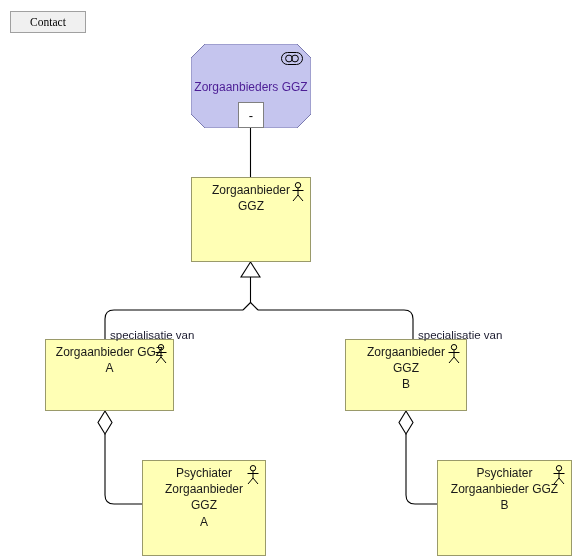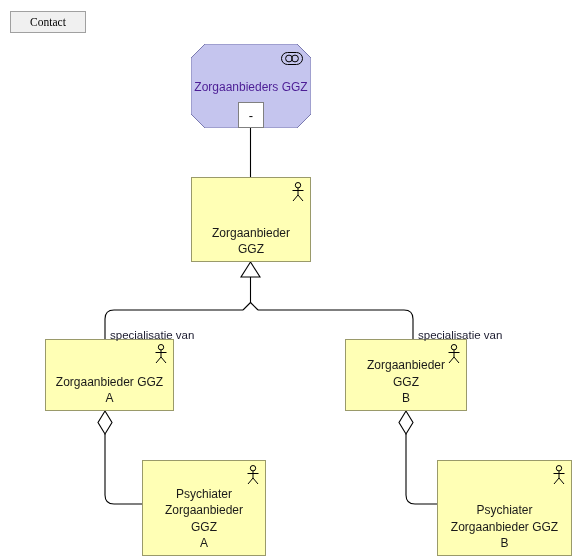--- a/index.html
+++ b/index.html
@@ -59,21 +59,21 @@
     stroke-width: 1.1px;
   }
 
   
   .node {
     position: absolute;
     box-sizing: border-box;
     border: 1px solid #9a9a6a;
     background: #ffffb5;
     display: flex;
-    align-items: flex-end;
+    align-items: flex-start;
     justify-content: center;
     text-align: center;
     font-size: 12px;
     color: #1a1a1a;
     line-height: 1.35;
     padding: 4px 8px;
     cursor: pointer;
   }
   .node .label {
     width: 100%;

